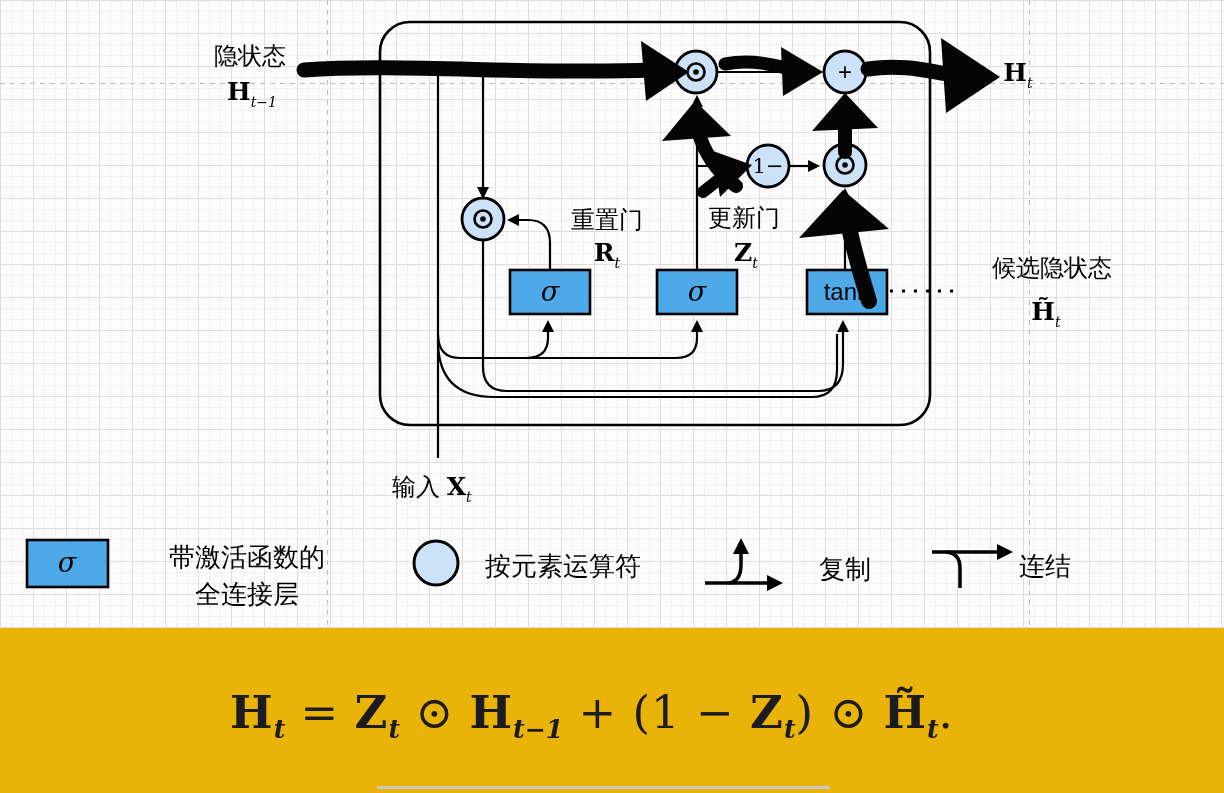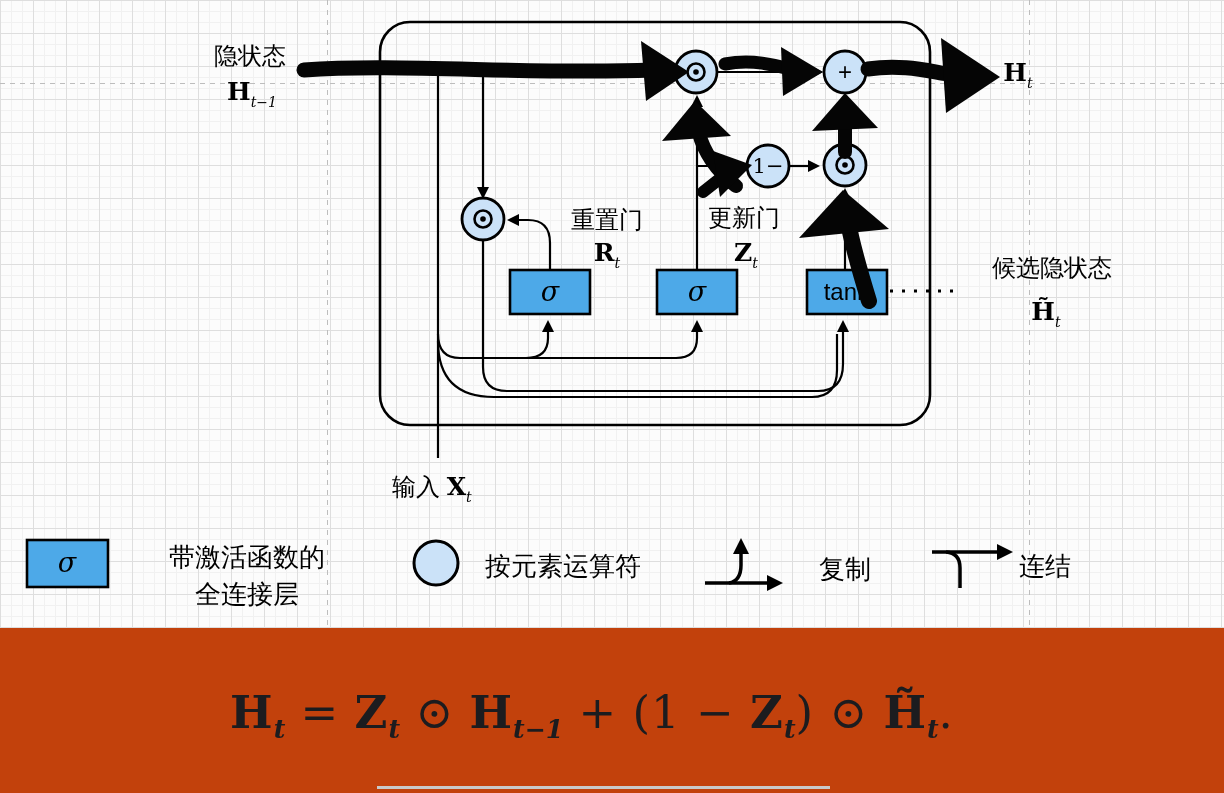--- a/index.html
+++ b/index.html
@@ -9,21 +9,21 @@
     background-color:#fcfcfc;
     background-image:
       linear-gradient(#dedede 1px, transparent 1px),
       linear-gradient(90deg, #dedede 1px, transparent 1px),
       linear-gradient(#f1f1f1 1px, transparent 1px),
       linear-gradient(90deg, #f1f1f1 1px, transparent 1px);
     background-size:33px 33px,33px 33px,11px 11px,11px 11px;
   }
   .canvas svg{position:absolute;left:0;top:0;}
   .formula-band{
-    position:relative;width:1224px;height:165px;background:#c2410c;
+    position:relative;width:1224px;height:165px;background:#eab308;
     display:flex;align-items:center;justify-content:center;
   }
   .formula{
     font-family:"DejaVu Serif",serif;font-size:45px;color:#1c1c1f;
     letter-spacing:1px;filter:blur(0.6px);margin-top:8px;margin-right:40px;
     white-space:nowrap;
   }
   .formula span.b{font-weight:bold;}
   .formula sub{font-style:italic;font-size:0.56em;letter-spacing:0;}
   .partial-rule{position:absolute;left:377px;top:158px;width:453px;height:3px;background:#c9c9c9;}

